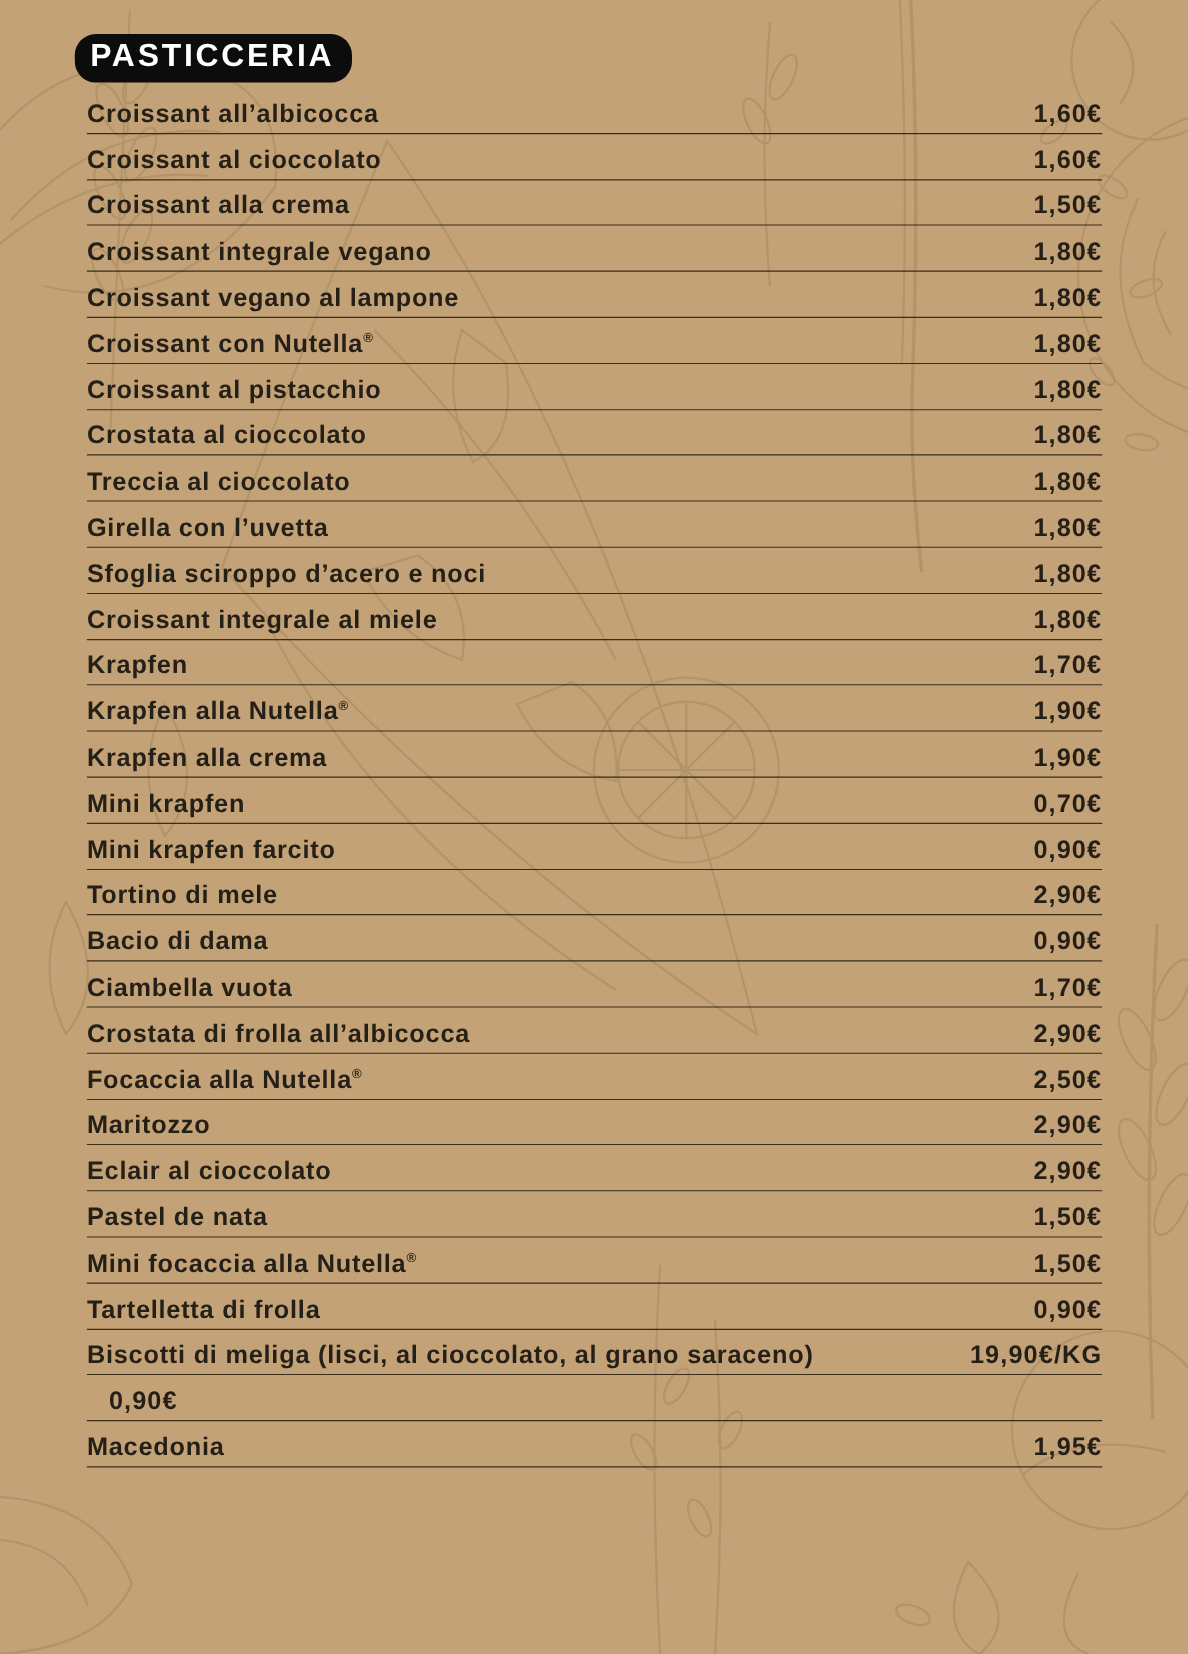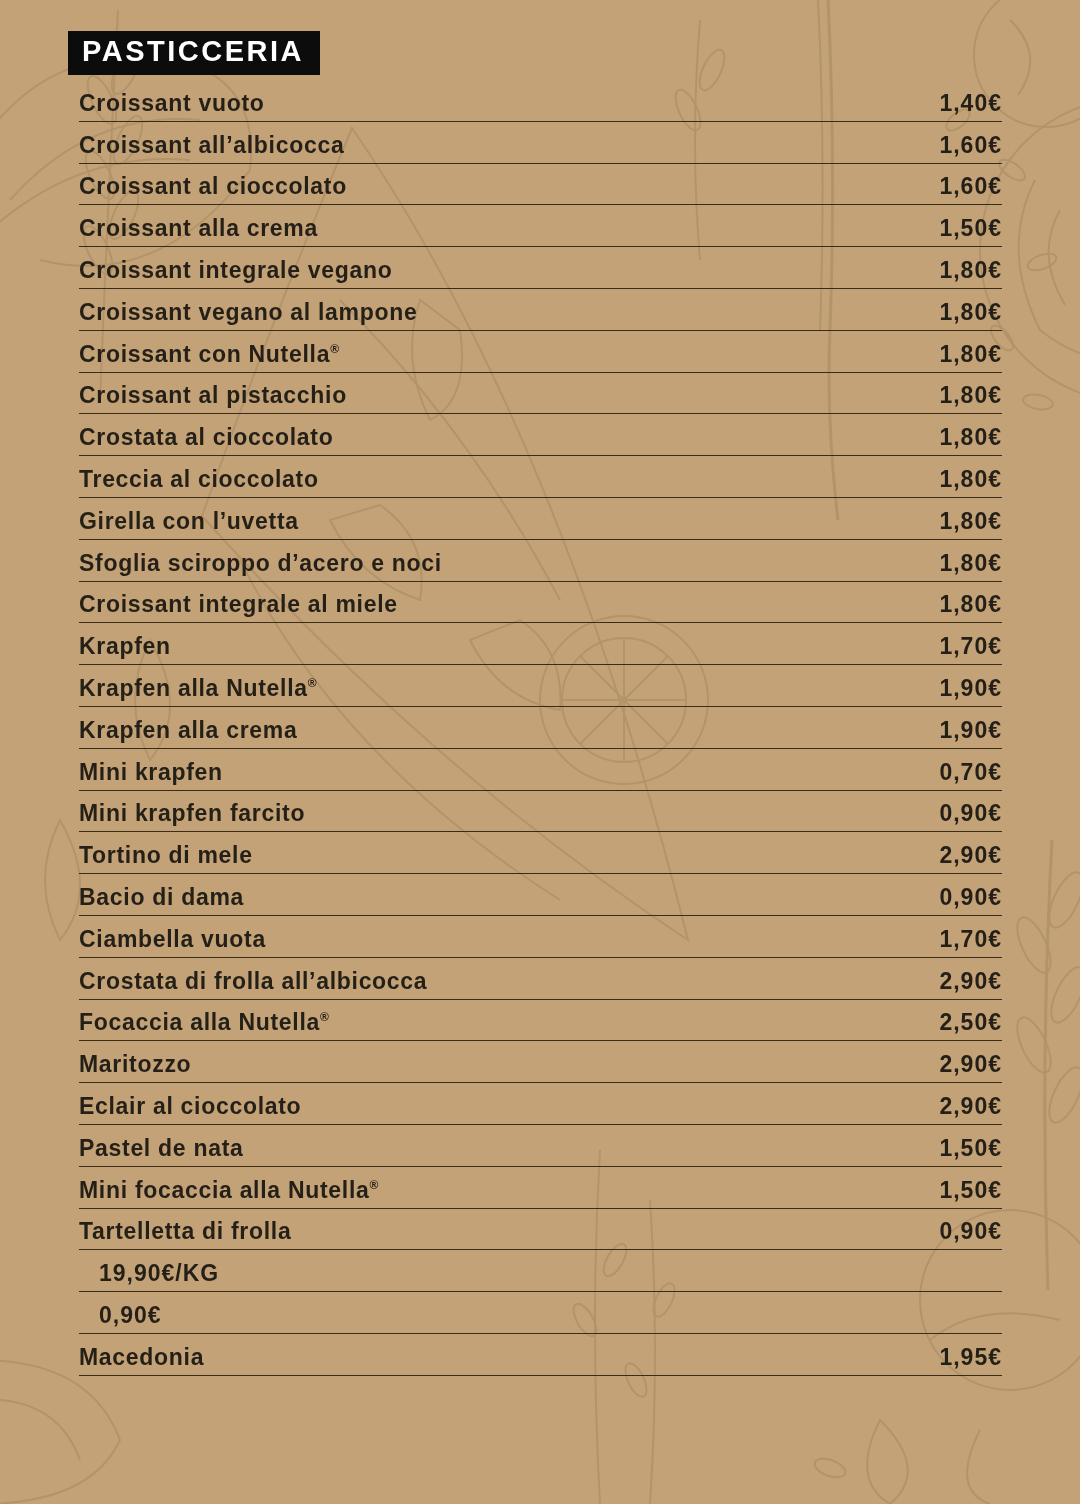--- a/index.html
+++ b/index.html
@@ -15,20 +15,21 @@
     position:absolute;left:0;top:0;width:1080px;height:1504px;
     opacity:.30;pointer-events:none;
   }
   .badge{
     position:absolute;left:68px;top:31px;
     display:inline-block;
     background:#0c0c0c;color:#ffffff;
     font-size:29px;font-weight:700;letter-spacing:2.5px;
     padding:4px 16px 7px 14px;
     margin:0;
+    border-radius:19px;
   }
   .menu-list{
     position:absolute;left:79px;top:80px;width:923px;
   }
   .menu-row{
     height:41.8px;
     box-sizing:border-box;
     display:flex;justify-content:space-between;align-items:flex-end;
     border-bottom:1.6px solid rgba(38,28,14,.88);
     padding-bottom:6px;
@@ -114,24 +115,20 @@
     <ellipse cx="830" cy="1468" rx="16" ry="8" transform="rotate(20 830 1468)"></ellipse>
 
     <path d="M700,20 Q690,140 700,260"></path>
     <ellipse cx="712" cy="70" rx="9" ry="22" transform="rotate(25 712 70)"></ellipse>
     <ellipse cx="688" cy="110" rx="9" ry="22" transform="rotate(-25 688 110)"></ellipse>
   </svg>
 
   <h1 class="badge">PASTICCERIA</h1>
 
   <main class="menu-list">
-    <div class="menu-row">
-      <span class="item-name">Croissant vuoto</span>
-      <span class="item-price">1,40€</span>
-    </div>
 
     <div class="menu-row">
       <span class="item-name">Croissant all’albicocca</span>
       <span class="item-price">1,60€</span>
     </div>
 
     <div class="menu-row">
       <span class="item-name">Croissant al cioccolato</span>
       <span class="item-price">1,60€</span>
     </div>
@@ -256,20 +253,21 @@
       <span class="item-name">Mini focaccia alla Nutella<sup>®</sup></span>
       <span class="item-price">1,50€</span>
     </div>
 
     <div class="menu-row">
       <span class="item-name">Tartelletta di frolla</span>
       <span class="item-price">0,90€</span>
     </div>
 
     <div class="menu-row">
+      <span class="item-name">Biscotti di meliga (lisci, al cioccolato, al grano saraceno)</span>
       <span class="item-price">19,90€/KG</span>
     </div>
 
 
     <div class="menu-row">
       <span class="item-price">0,90€</span>
     </div>
 
     <div class="menu-row">
       <span class="item-name">Macedonia</span>

